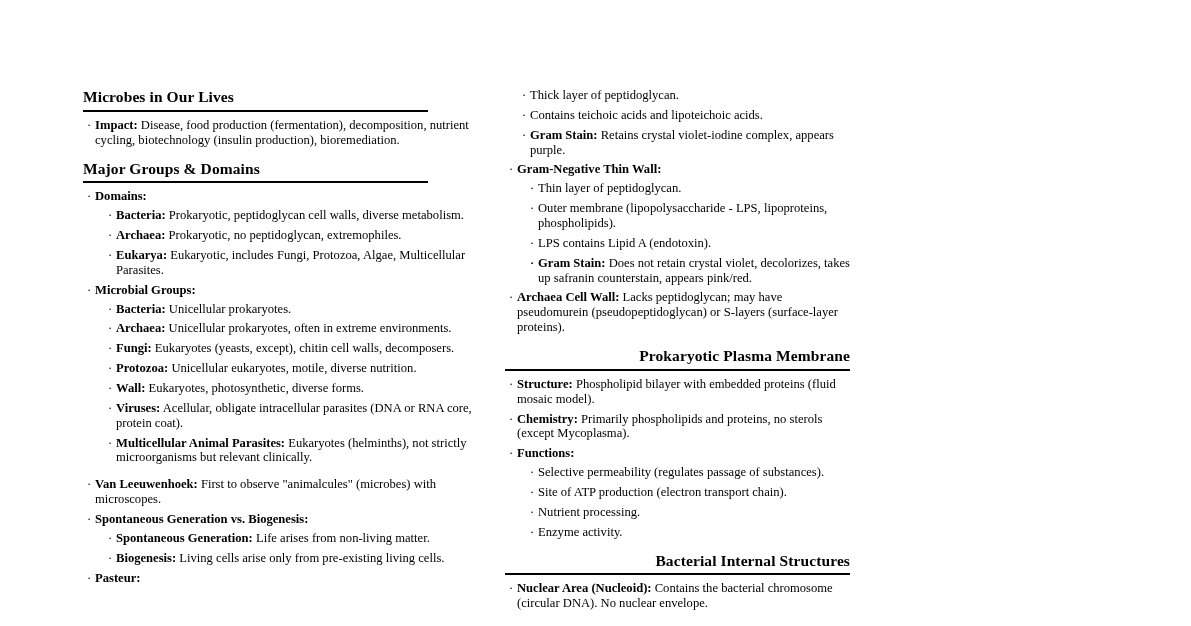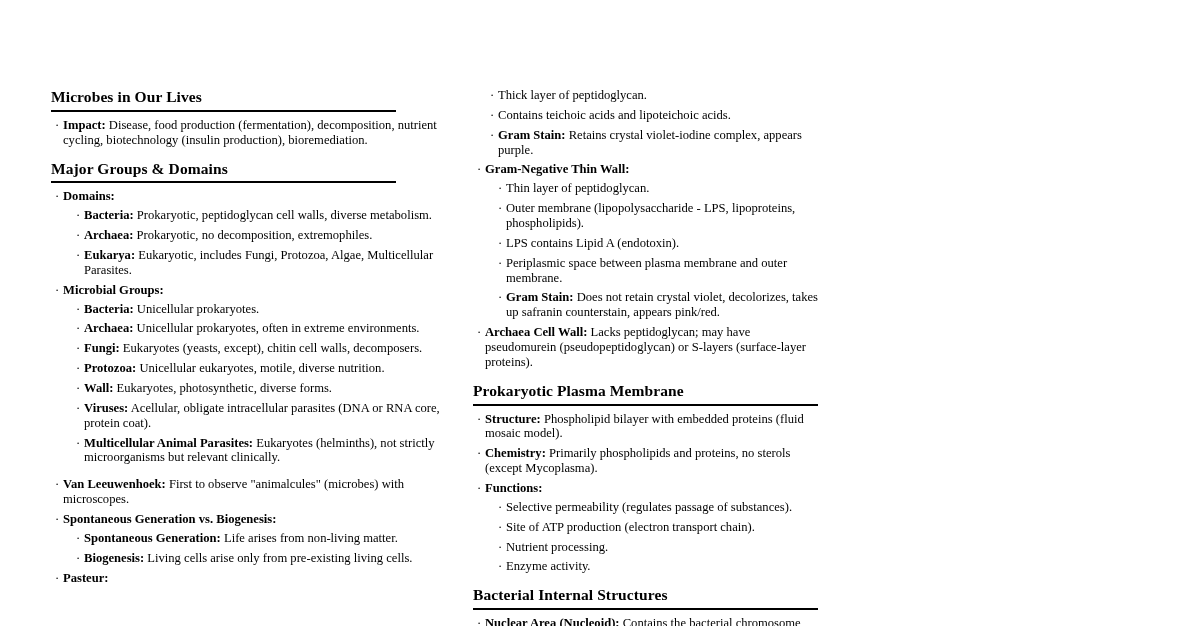--- a/index.html
+++ b/index.html
@@ -24,21 +24,21 @@
   .columns {
     display: flex;
     align-items: flex-start;
     gap: 0;
   }
   .col {
     box-sizing: border-box;
   }
   .col-left {
     width: 404px;
-    margin-left: 51px;
+    margin-left: 83px;
     padding-right: 6px;
   }
   .col-right {
     width: 346px;
     margin-left: 18px;
   }
 
   h2.section-heading {
     font-family: "Liberation Serif", "DejaVu Serif", serif;
     font-size: 15.5px;
@@ -51,21 +51,21 @@
   .heading-block {
     margin-bottom: 6px;
   }
   .heading-rule {
     height: 2px;
     background: #000000;
     width: 100%;
     margin-top: 1px;
   }
   .col-left .heading-block { width: 345px; }
-  .col-right .heading-block { width: 345px; }
+  .col-right .heading-block { width: 345px; text-align: right; }
 
   ul.lvl {
     list-style: none;
     margin: 0;
     padding: 0;
   }
   li.item {
     position: relative;
     font-size: 12.6px;
     line-height: 1.18;
@@ -125,21 +125,21 @@
           </div>
           <div class="sec">
             <div class="heading-block">
               <h2 class="section-heading">Major Groups &amp; Domains</h2>
               <div class="heading-rule"></div>
             </div>
             <div class="sec-body">
               <ul class="lvl lvl1">
                 <li class="item"><span class="bullet">·</span><span class="lbl">Domains:</span><ul class="lvl lvl2">
                     <li class="item"><span class="bullet">·</span><span class="lbl">Bacteria:</span><span class="txt"> Prokaryotic, peptidoglycan cell walls, diverse metabolism.</span></li>
-                    <li class="item"><span class="bullet">·</span><span class="lbl">Archaea:</span><span class="txt"> Prokaryotic, no decomposition, extremophiles.</span></li>
+                    <li class="item"><span class="bullet">·</span><span class="lbl">Archaea:</span><span class="txt"> Prokaryotic, no peptidoglycan, extremophiles.</span></li>
                     <li class="item"><span class="bullet">·</span><span class="lbl">Eukarya:</span><span class="txt"> Eukaryotic, includes Fungi, Protozoa, Algae, Multicellular Parasites.</span></li>
                   </ul></li>
                 <li class="item"><span class="bullet">·</span><span class="lbl">Microbial Groups:</span><ul class="lvl lvl2">
                     <li class="item"><span class="bullet">·</span><span class="lbl">Bacteria:</span><span class="txt"> Unicellular prokaryotes.</span></li>
                     <li class="item"><span class="bullet">·</span><span class="lbl">Archaea:</span><span class="txt"> Unicellular prokaryotes, often in extreme environments.</span></li>
                     <li class="item"><span class="bullet">·</span><span class="lbl">Fungi:</span><span class="txt"> Eukaryotes (yeasts, except), chitin cell walls, decomposers.</span></li>
                     <li class="item"><span class="bullet">·</span><span class="lbl">Protozoa:</span><span class="txt"> Unicellular eukaryotes, motile, diverse nutrition.</span></li>
                     <li class="item"><span class="bullet">·</span><span class="lbl">Wall:</span><span class="txt"> Eukaryotes, photosynthetic, diverse forms.</span></li>
                     <li class="item"><span class="bullet">·</span><span class="lbl">Viruses:</span><span class="txt"> Acellular, obligate intracellular parasites (DNA or RNA core, protein coat).</span></li>
                     <li class="item"><span class="bullet">·</span><span class="lbl">Multicellular Animal Parasites:</span><span class="txt"> Eukaryotes (helminths), not strictly microorganisms but relevant clinically.</span></li>
@@ -166,21 +166,21 @@
       <div id="right-col-continued" style="margin-bottom: 12px;">
           <div class="continued-body">
             <ul class="lvl lvl1">
               <li class="item" style="margin-left: 13px;"><span class="bullet">·</span><span class="txt">Thick layer of peptidoglycan.</span></li>
               <li class="item" style="margin-left: 13px;"><span class="bullet">·</span><span class="txt">Contains teichoic acids and lipoteichoic acids.</span></li>
               <li class="item" style="margin-left: 13px;"><span class="bullet">·</span><span class="lbl">Gram Stain:</span><span class="txt"> Retains crystal violet-iodine complex, appears purple.</span></li>
               <li class="item"><span class="bullet">·</span><span class="lbl">Gram-Negative Thin Wall:</span><ul class="lvl lvl2">
                   <li class="item"><span class="bullet">·</span><span class="txt">Thin layer of peptidoglycan.</span></li>
                   <li class="item"><span class="bullet">·</span><span class="txt">Outer membrane (lipopolysaccharide - LPS, lipoproteins, phospholipids).</span></li>
                   <li class="item"><span class="bullet">·</span><span class="txt">LPS contains Lipid A (endotoxin).</span></li>
-                  <li class="item"><span class="bullet">·</span><span class="txt">Periplasmic space between plasma membrane and outer membrane.</span></li>
+                  <li class="item"><span class="bullet">·</span></li>
                   <li class="item"><span class="bullet">·</span><span class="lbl">Gram Stain:</span><span class="txt"> Does not retain crystal violet, decolorizes, takes up safranin counterstain, appears pink/red.</span></li>
                 </ul></li>
               <li class="item"><span class="bullet">·</span><span class="lbl">Archaea Cell Wall:</span><span class="txt"> Lacks peptidoglycan; may have pseudomurein (pseudopeptidoglycan) or S-layers (surface-layer proteins).</span></li>
             </ul>
           </div>
         </div>
       <div id="right-col-content">
           <div class="sec">
             <div class="heading-block">
               <h2 class="section-heading">Prokaryotic Plasma Membrane</h2>

